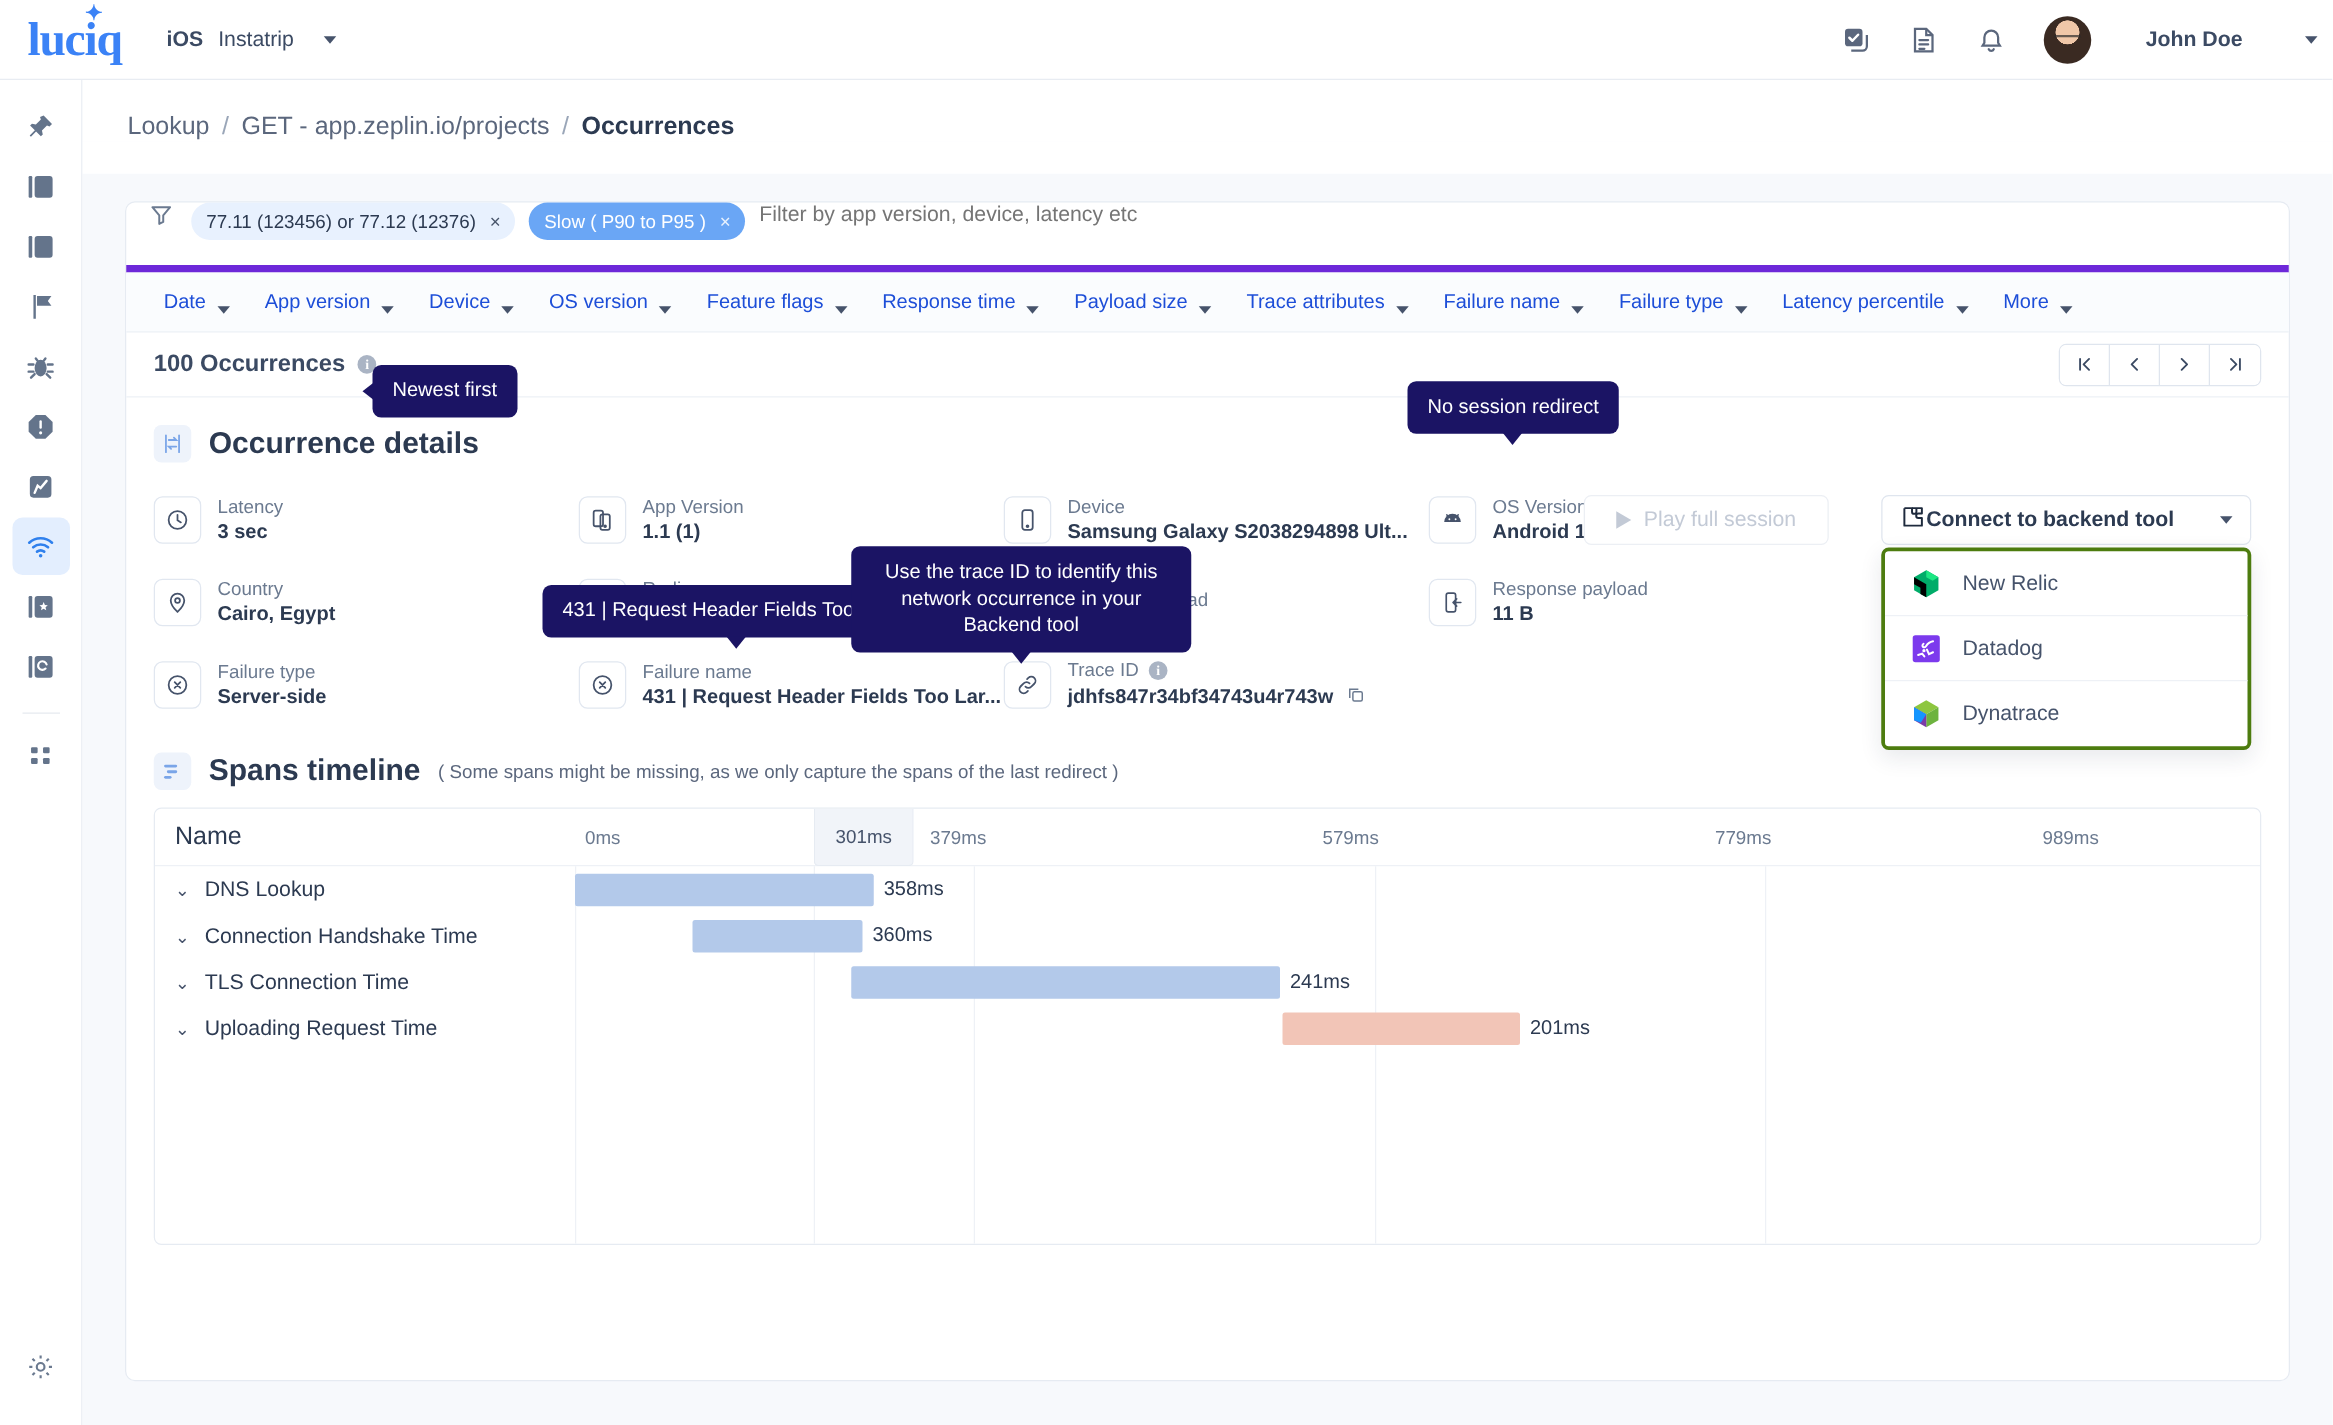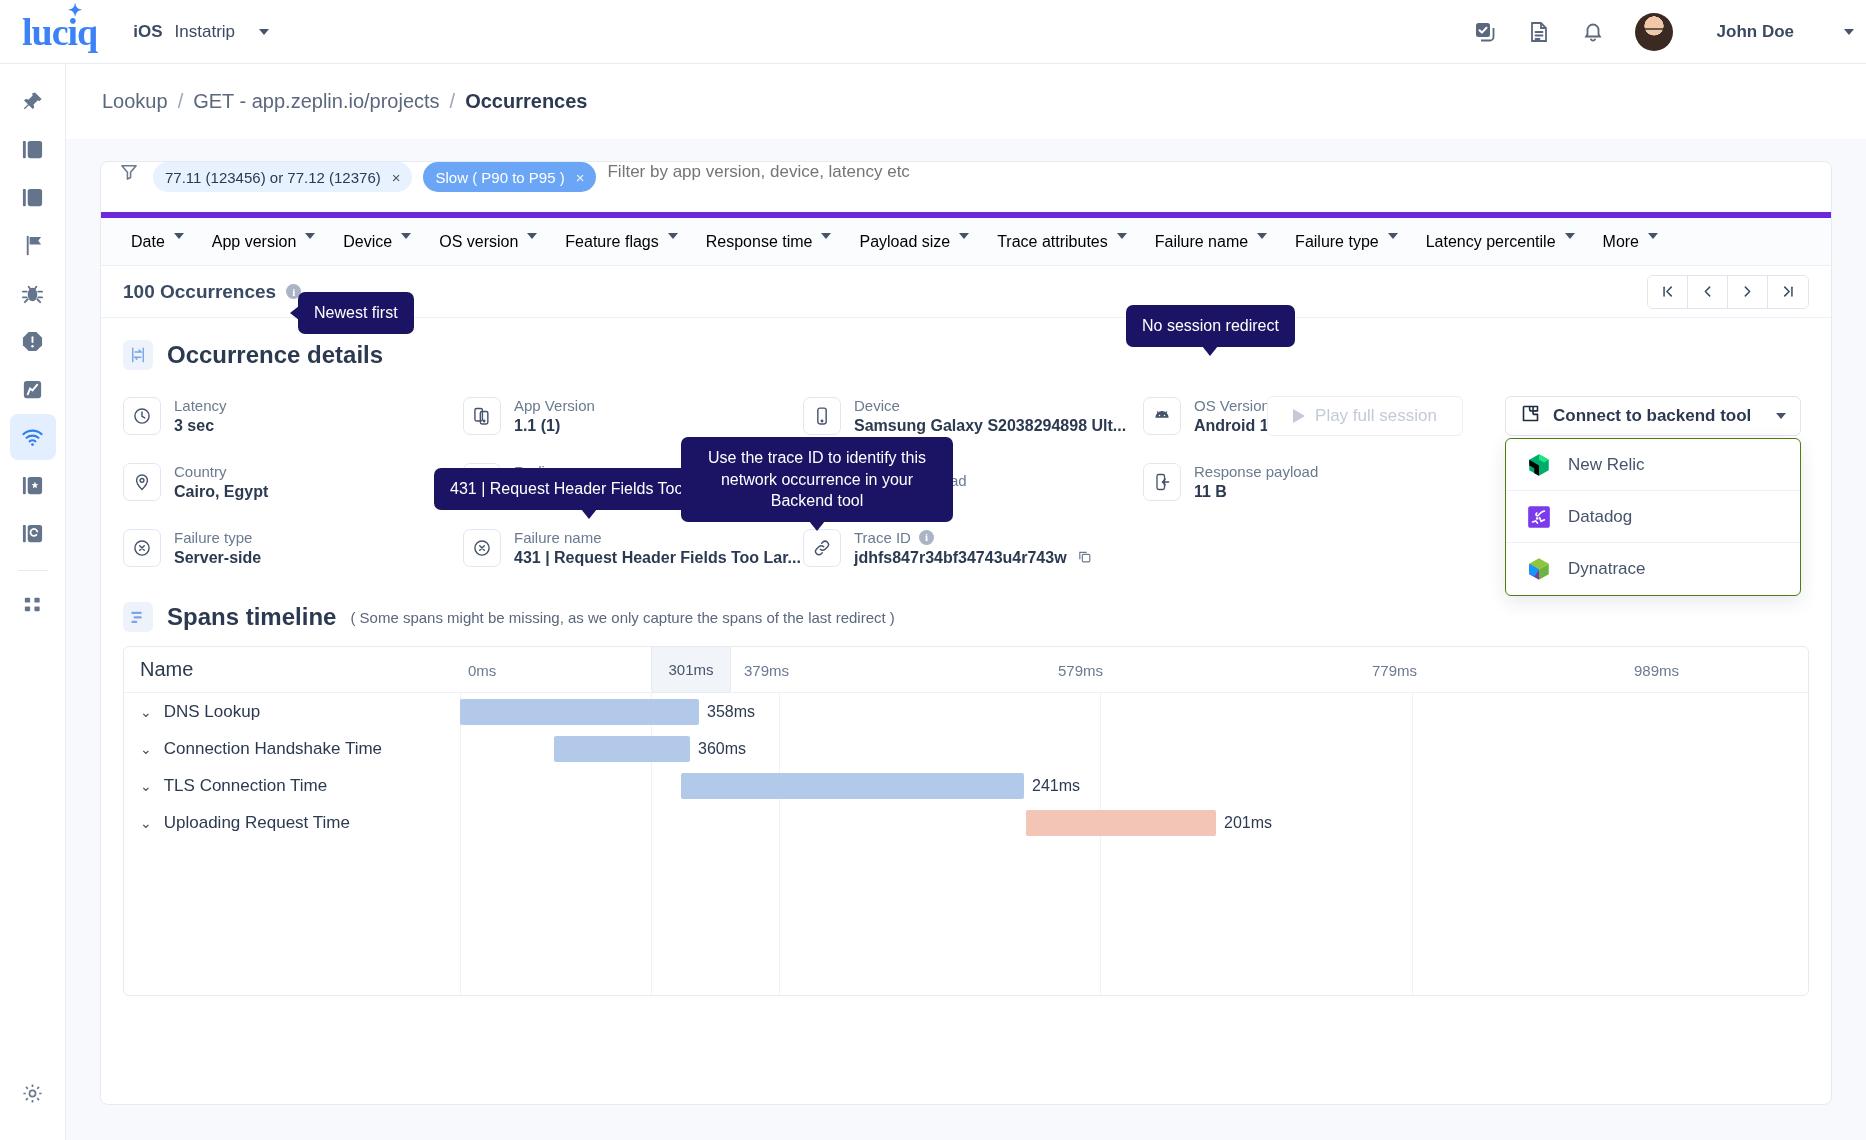--- a/index.html
+++ b/index.html
@@ -119,22 +119,22 @@
     flex: 1; font-family: "Liberation Sans", sans-serif; background: transparent;
   }
 
   
   .dd-row {
     height: 48px; display: flex; align-items: center; gap: 0;
     padding: 0 16px; border-bottom: 1px solid #edf1f6;
     background: #fafcfe;
   }
   .dd {
-    display: inline-flex; align-items: flex-start; gap: 9px;
-    font-size: 16px; color: #000000; padding: 0 14px; white-space: nowrap;
+    display: inline-flex; align-items: flex-end; gap: 9px;
+    font-size: 16px; color: #1d4ed8; padding: 0 14px; white-space: nowrap;
   }
 
   
   .occ-head {
     height: 52px; display: flex; align-items: center;
     padding: 0 22px; border-bottom: 1px solid #edf1f6;
     position: relative;
   }
   .occ-count { font-size: 19px; color: #3b4a63; font-weight: 600; }
   .info-dot {
@@ -210,29 +210,29 @@
     display: flex; align-items: center; justify-content: center; gap: 10px;
     color: #c3cad6; font-size: 17px; background:#fff;
   }
   .play-tri {
     width: 0; height: 0; border-top: 7px solid transparent;
     border-bottom: 7px solid transparent; border-left: 12px solid #c3cad6;
   }
   .connect-btn {
     position: absolute; right: 30px; top: 234px;
     width: 296px; height: 40px; border: 1px solid #dfe5ee; border-radius: 6px;
-    display: flex; align-items: center; gap: 12px; padding: 0 14px;
+    display: flex; align-items: center; padding: 0 14px;
     background: #fff; font-size: 17px; color: #2c3a51; font-weight: 600;
   }
   .connect-btn .caret-dn { margin-left: auto; }
   .connect-ic { width: 21px; height: 21px; color: #1e2a3d; }
 
   .menu {
     position: absolute; right: 30px; top: 276px; width: 296px;
-    background: #fff; border: 1px solid #4d7c0f; border-radius: 6px;
+    background: #fff; border: 3px solid #4d7c0f; border-radius: 6px;
     box-shadow: 0 6px 18px rgba(25,40,70,.10); z-index: 30;
   }
   .menu-item {
     height: 52px; display: flex; align-items: center; gap: 16px;
     padding: 0 20px; font-size: 17px; color: #46536b;
     border-bottom: 1px solid #eef1f6;
   }
   .menu-item:last-child { border-bottom: 0; }
   .mi-logo { width: 26px; height: 26px; flex: none; }
 

